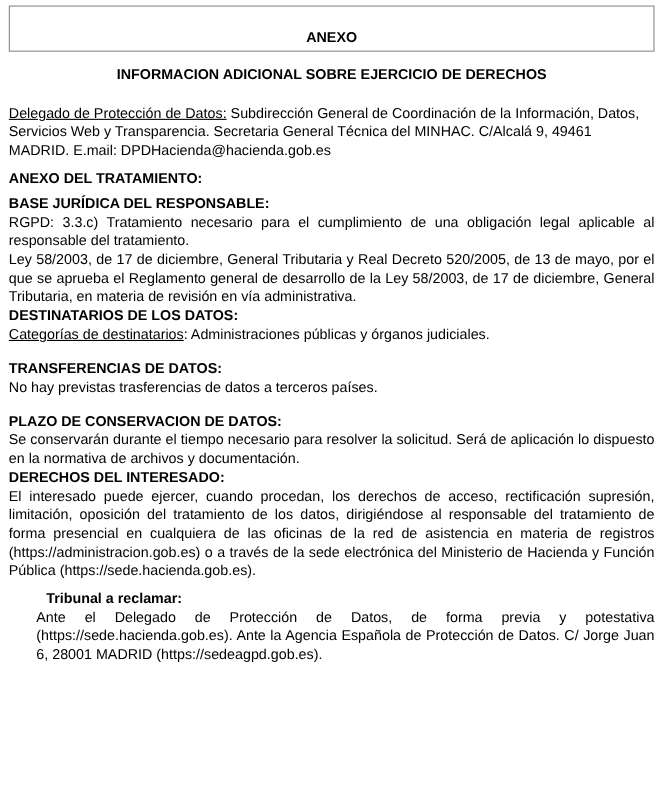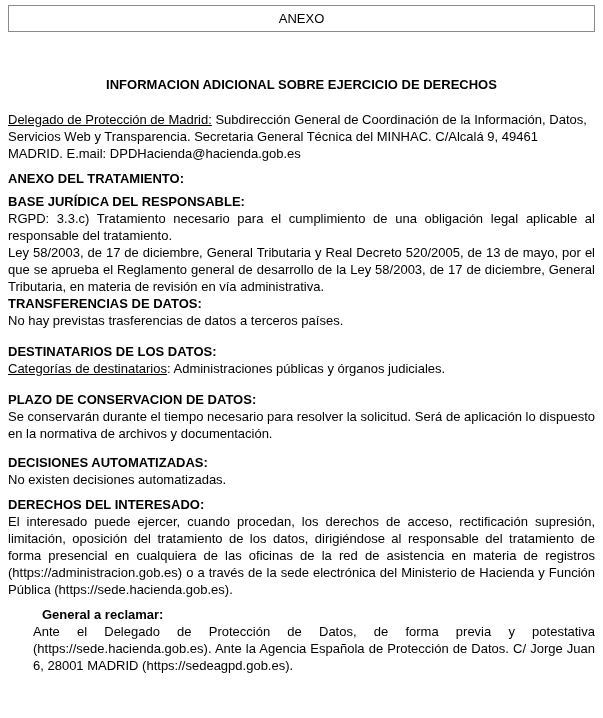--- a/index.html
+++ b/index.html
@@ -5,32 +5,32 @@
   html, body { margin:0; padding:0; }
   body {
     width:603px; height:718px; overflow:hidden;
     background:#ffffff; color:#000000;
     font-family:"Liberation Sans", sans-serif;
     font-size:13px; line-height:17px;
   }
   .doc { padding:5px 8px 0 8px; }
   .anexo-box {
     border:1.5px solid #8a8a8a;
-    text-align:center; font-weight:400;
-    padding:4px 0 4px 0;
+    text-align:center; font-weight:700;
+    padding:19px 0 4px 0;
   }
   .main-title {
     text-align:center; font-weight:700;
-    margin:44px 0 18px 0;
+    margin:12px 0 18px 0;
   }
   section { margin:0 0 15px 0; }
   section.mb0 { margin-bottom:0; }
   section.mb6 { margin-bottom:6px; }
   section.mb8 { margin-bottom:8px; }
-  section.mb9 { margin-bottom:12px; }
+  section.mb9 { margin-bottom:0; }
   section.mb14 { margin-bottom:14px; }
   .h { font-weight:700; }
   p { margin:0; }
   .just { text-align:justify; }
   .u { text-decoration:underline; }
   .sub { margin-left:25px; }
   .sub .h { margin-left:9px; }
 </style>
 </head>
 <body>
@@ -38,56 +38,52 @@
 <div class="doc">
 
   <div class="anexo-box">
     <span>ANEXO</span>
   </div>
 
   <div class="main-title">INFORMACION ADICIONAL SOBRE EJERCICIO DE DERECHOS</div>
 
 
   <section class="mb8">
-    <p><span class="u">Delegado de Protección de Madrid:</span><span> Subdirección General de Coordinación de la Información, Datos, Servicios Web y Transparencia. Secretaria General Técnica del MINHAC.  C/Alcalá  9,  49461  MADRID. E.mail: DPDHacienda@hacienda.gob.es</span></p>
+    <p><span class="u">Delegado de Protección de Datos:</span><span> Subdirección General de Coordinación de la Información, Datos, Servicios Web y Transparencia. Secretaria General Técnica del MINHAC.  C/Alcalá  9,  49461  MADRID. E.mail: DPDHacienda@hacienda.gob.es</span></p>
   </section>
 
   <section class="mb6">
     <div class="h">ANEXO DEL TRATAMIENTO:</div>
   </section>
 
   <section class="mb0">
     <div class="h">BASE JURÍDICA DEL RESPONSABLE:</div>
     <p class="just">RGPD: 3.3.c) Tratamiento necesario para el cumplimiento de una obligación legal aplicable al responsable del tratamiento.</p>
     <p class="just">Ley 58/2003, de 17 de diciembre, General Tributaria y Real Decreto 520/2005, de 13 de mayo, por el que se aprueba el Reglamento general de desarrollo de la Ley 58/2003, de 17 de diciembre, General Tributaria, en materia de revisión en vía administrativa.</p>
   </section>
 
   <section class="mb14">
-    <div class="h">TRANSFERENCIAS DE DATOS:</div>
-    <p>No hay previstas trasferencias de datos a terceros países.</p>
+    <div class="h">DESTINATARIOS DE LOS DATOS:</div>
+    <p><span class="u">Categorías de destinatarios</span><span>: Administraciones públicas y órganos judiciales.</span></p>
   </section>
 
   <section class="mb14">
-    <div class="h">DESTINATARIOS DE LOS DATOS:</div>
-    <p><span class="u">Categorías de destinatarios</span><span>: Administraciones públicas y órganos judiciales.</span></p>
+    <div class="h">TRANSFERENCIAS DE DATOS:</div>
+    <p>No hay previstas trasferencias de datos a terceros países.</p>
   </section>
 
   <section class="mb9">
     <div class="h">PLAZO DE CONSERVACION DE DATOS:</div>
     <p class="just">Se conservarán durante el tiempo necesario para resolver la solicitud. Será de aplicación lo dispuesto en la normativa de archivos y documentación.</p>
   </section>
 
-  <section class="mb8">
-    <div class="h">DECISIONES AUTOMATIZADAS:</div>
-    <p>No existen decisiones automatizadas.</p>
-  </section>
 
   <section class="mb8">
     <div class="h">DERECHOS DEL INTERESADO:</div>
     <p class="just">El interesado puede ejercer, cuando procedan, los derechos de acceso, rectificación supresión, limitación, oposición del tratamiento de los datos, dirigiéndose al responsable del tratamiento de forma presencial en cualquiera de las oficinas de la red de asistencia en materia de registros (https://administracion.gob.es) o a través de la sede electrónica del Ministerio de Hacienda y Función Pública (https://sede.hacienda.gob.es).</p>
   </section>
 
   <section class="sub mb0">
-    <div class="h">General a reclamar:</div>
+    <div class="h">Tribunal a reclamar:</div>
     <p class="just">Ante el Delegado de Protección de Datos, de forma previa y potestativa (https://sede.hacienda.gob.es). Ante la Agencia Española de Protección de Datos. C/ Jorge Juan 6, 28001 MADRID (https://sedeagpd.gob.es).</p>
   </section>
 
 </div>
 
 </body></html>

